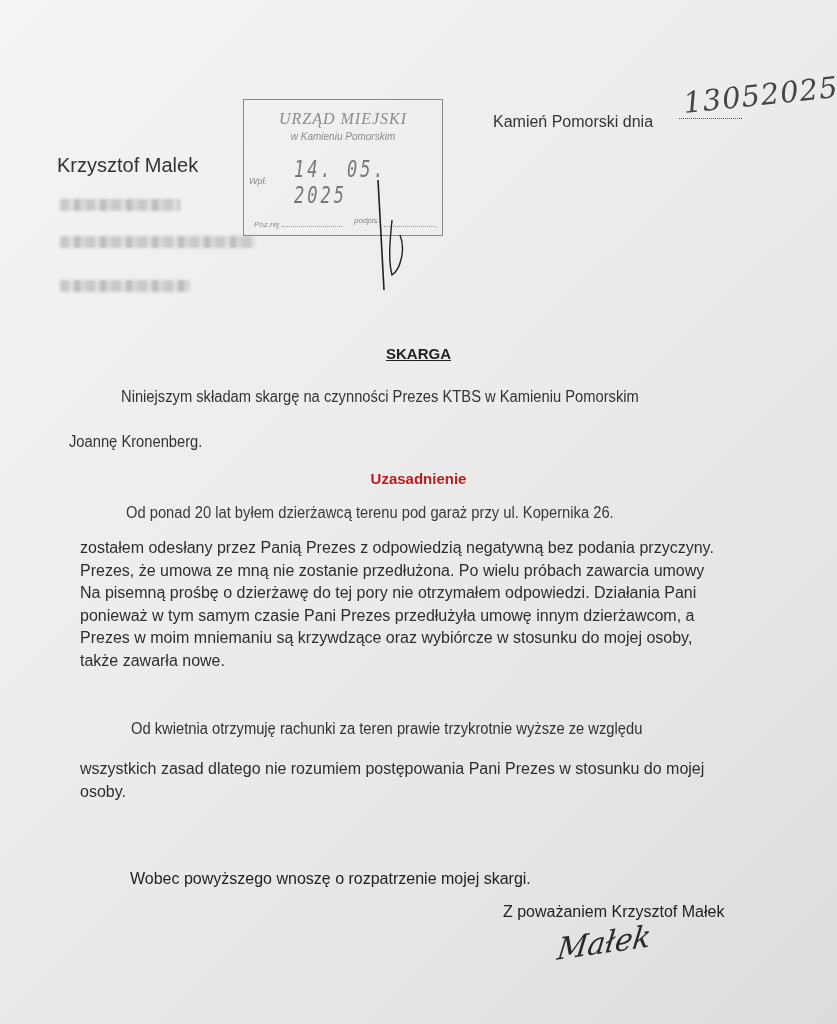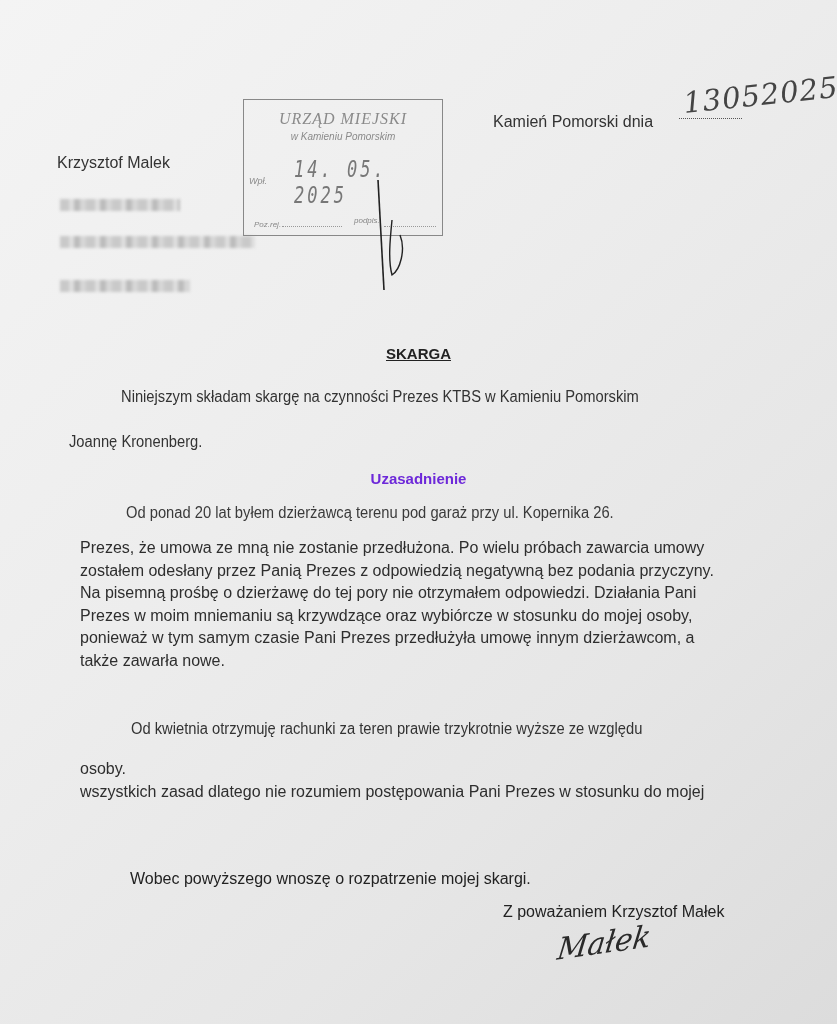--- a/index.html
+++ b/index.html
@@ -6,21 +6,21 @@
   body {
     width: 837px; height: 1024px; overflow: hidden;
     background: linear-gradient(135deg, #f4f4f4 0%, #ededed 40%, #e6e6e6 70%, #dcdcdc 100%);
     position: relative;
     font-family: "Liberation Sans", "DejaVu Sans", sans-serif;
     color: #2a2a2a;
   }
   .page { position: absolute; inset: 0; }
   .abs { position: absolute; white-space: nowrap; }
 
-  .sender-name { left: 57px; top: 154px; font-size: 16px; color: #333; }
+  .sender-name { left: 57px; top: 154px; font-size: 20px; color: #333; }
   .blur { position: absolute; background: repeating-linear-gradient(90deg, #c9c9c9 0 9px, #dedede 9px 14px, #bcbcbc 14px 20px, #d6d6d6 20px 26px); filter: blur(1.5px); height: 12px; }
   .blur1 { left: 60px; top: 199px; width: 120px; }
   .blur2 { left: 60px; top: 236px; width: 195px; }
   .blur3 { left: 60px; top: 280px; width: 130px; }
 
   .stamp { position: absolute; left: 243px; top: 99px; width: 198px; height: 135px; border: 1.5px solid #888; font-style: italic; }
   .stamp-title { position: absolute; left: 0; right: 0; top: 10px; text-align: center; font-family: "Liberation Serif", "DejaVu Serif", serif; font-size: 16px; letter-spacing: 1px; color: #8a8a8a; }
   .stamp-sub { position: absolute; left: 0; right: 0; top: 31px; text-align: center; font-size: 10px; color: #8a8a8a; }
   .stamp-wpl { position: absolute; left: 5px; top: 76px; font-size: 9px; color: #8a8a8a; }
   .stamp-date { position: absolute; left: 50px; top: 62px; font-family: "DejaVu Sans Mono", monospace; font-size: 17px; letter-spacing: 3px; color: #777; transform: scaleY(1.3); }
@@ -29,21 +29,21 @@
   .stamp-podp { position: absolute; left: 110px; top: 116px; font-size: 8px; color: #888; }
   .stamp-podp-dots { position: absolute; left: 140px; top: 126px; width: 52px; border-bottom: 1px dotted #999; }
 
   .place-date { left: 493px; top: 105px; font-size: 16px; color: #333; margin-top: 8px; }
   .place-dots { position: absolute; left: 679px; top: 118px; width: 63px; border-bottom: 1.5px dotted #555; }
   .hand-date { position: absolute; left: 683px; top: 78px; font-family: "DejaVu Serif", serif; font-style: italic; font-size: 29px; color: #444; transform: rotate(-6deg); letter-spacing: 1px; }
 
   .title { left: 0; right: 0; top: 345px; text-align: center; font-weight: bold; font-size: 15px; color: #222; text-decoration: underline; }
   .intro1 { left: 121px; top: 388px; font-size: 16px; color: #333; transform: scaleX(0.92); transform-origin: left; }
   .intro2 { left: 69px; top: 433px; font-size: 16px; color: #333; transform: scaleX(0.92); transform-origin: left; }
-  .subtitle { left: 0; right: 0; top: 470px; text-align: center; font-weight: bold; font-size: 15px; color: #6d28d9; }
+  .subtitle { left: 0; right: 0; top: 470px; text-align: center; font-weight: bold; font-size: 15px; color: #b91c1c; }
   .p1 { left: 126px; top: 504px; font-size: 16px; color: #3a3a3a; transform: scaleX(0.92); transform-origin: left; }
 
   .para { position: absolute; left: 80px; font-size: 16px; line-height: 22.5px; color: #2e2e2e; }
   .para div { white-space: nowrap; }
   .para2 { top: 537px; }
   .p3 { left: 131px; top: 720px; font-size: 16px; color: #333; transform: scaleX(0.92); transform-origin: left; }
   .para4 { top: 758px; }
   .closing { left: 130px; top: 870px; font-size: 16px; color: #222; }
   .regards { left: 503px; top: 903px; font-size: 16px; color: #222; }
   .signature { position: absolute; left: 557px; top: 925px; font-family: "DejaVu Serif", serif; font-style: italic; font-size: 30px; color: #2a2a2a; transform: rotate(-8deg) skewX(-15deg); }
@@ -78,31 +78,31 @@
   <div class="place-dots"></div>
   <div class="hand-date">13052025</div>
 
   <div class="abs title">SKARGA</div>
   <div class="abs intro1">Niniejszym składam skargę na czynności Prezes KTBS w Kamieniu Pomorskim</div>
   <div class="abs intro2">Joannę Kronenberg.</div>
   <div class="abs subtitle">Uzasadnienie</div>
   <div class="abs p1">Od ponad 20 lat byłem dzierżawcą terenu pod garaż przy ul. Kopernika 26.</div>
 
   <div class="para para2">
+    <div>zostałem odesłany przez Panią Prezes z odpowiedzią negatywną bez podania przyczyny.</div>
     <div>Prezes, że umowa ze mną nie zostanie przedłużona. Po wielu próbach zawarcia umowy</div>
-    <div>zostałem odesłany przez Panią Prezes z odpowiedzią negatywną bez podania przyczyny.</div>
     <div>Na pisemną prośbę o dzierżawę do tej pory nie otrzymałem odpowiedzi. Działania Pani</div>
+    <div>ponieważ w tym samym czasie Pani Prezes przedłużyła umowę innym dzierżawcom, a</div>
     <div>Prezes w moim mniemaniu są krzywdzące oraz wybiórcze w stosunku do mojej osoby,</div>
-    <div>ponieważ w tym samym czasie Pani Prezes przedłużyła umowę innym dzierżawcom, a</div>
     <div>także zawarła nowe.</div>
   </div>
 
   <div class="abs p3">Od kwietnia otrzymuję rachunki za teren prawie trzykrotnie wyższe ze względu</div>
 
   <div class="para para4">
+    <div>wszystkich zasad dlatego nie rozumiem postępowania Pani Prezes w stosunku do mojej</div>
     <div>osoby.</div>
-    <div>wszystkich zasad dlatego nie rozumiem postępowania Pani Prezes w stosunku do mojej</div>
   </div>
 
   <div class="abs closing">Wobec powyższego wnoszę o rozpatrzenie mojej skargi.</div>
   <div class="abs regards">Z poważaniem Krzysztof Małek</div>
   <div class="signature">Małek</div>
 </div>
 
 </body></html>

